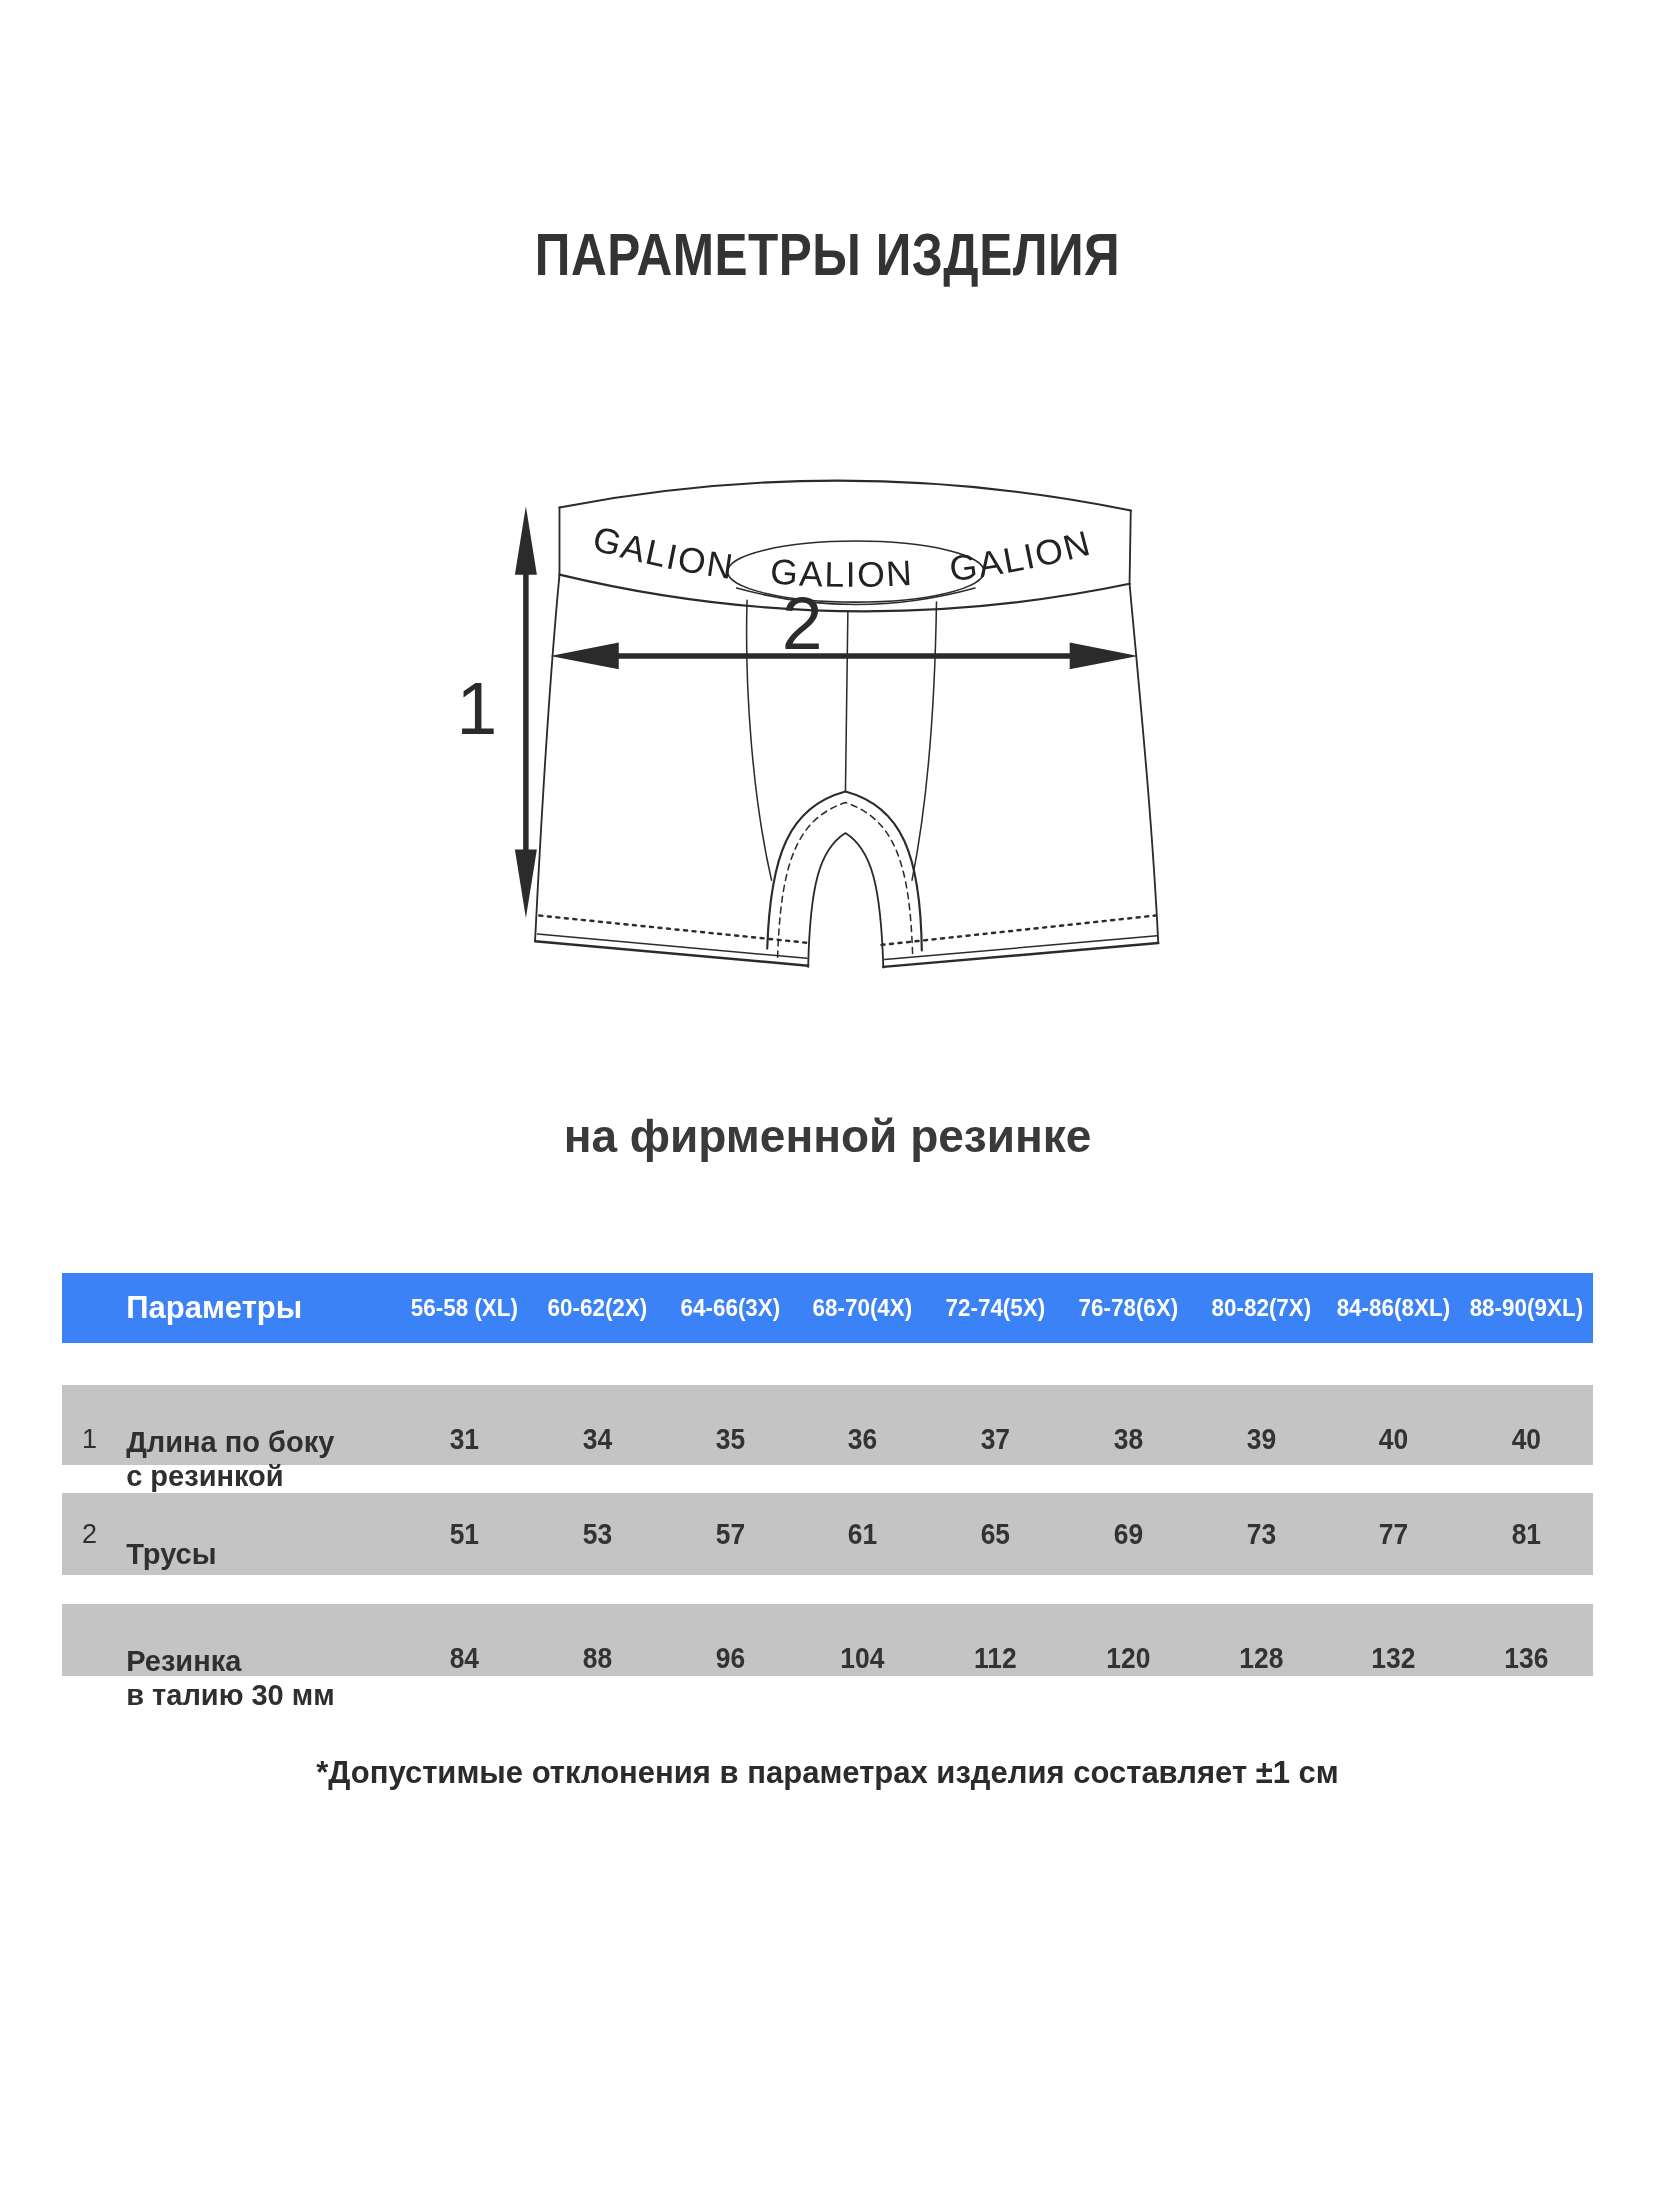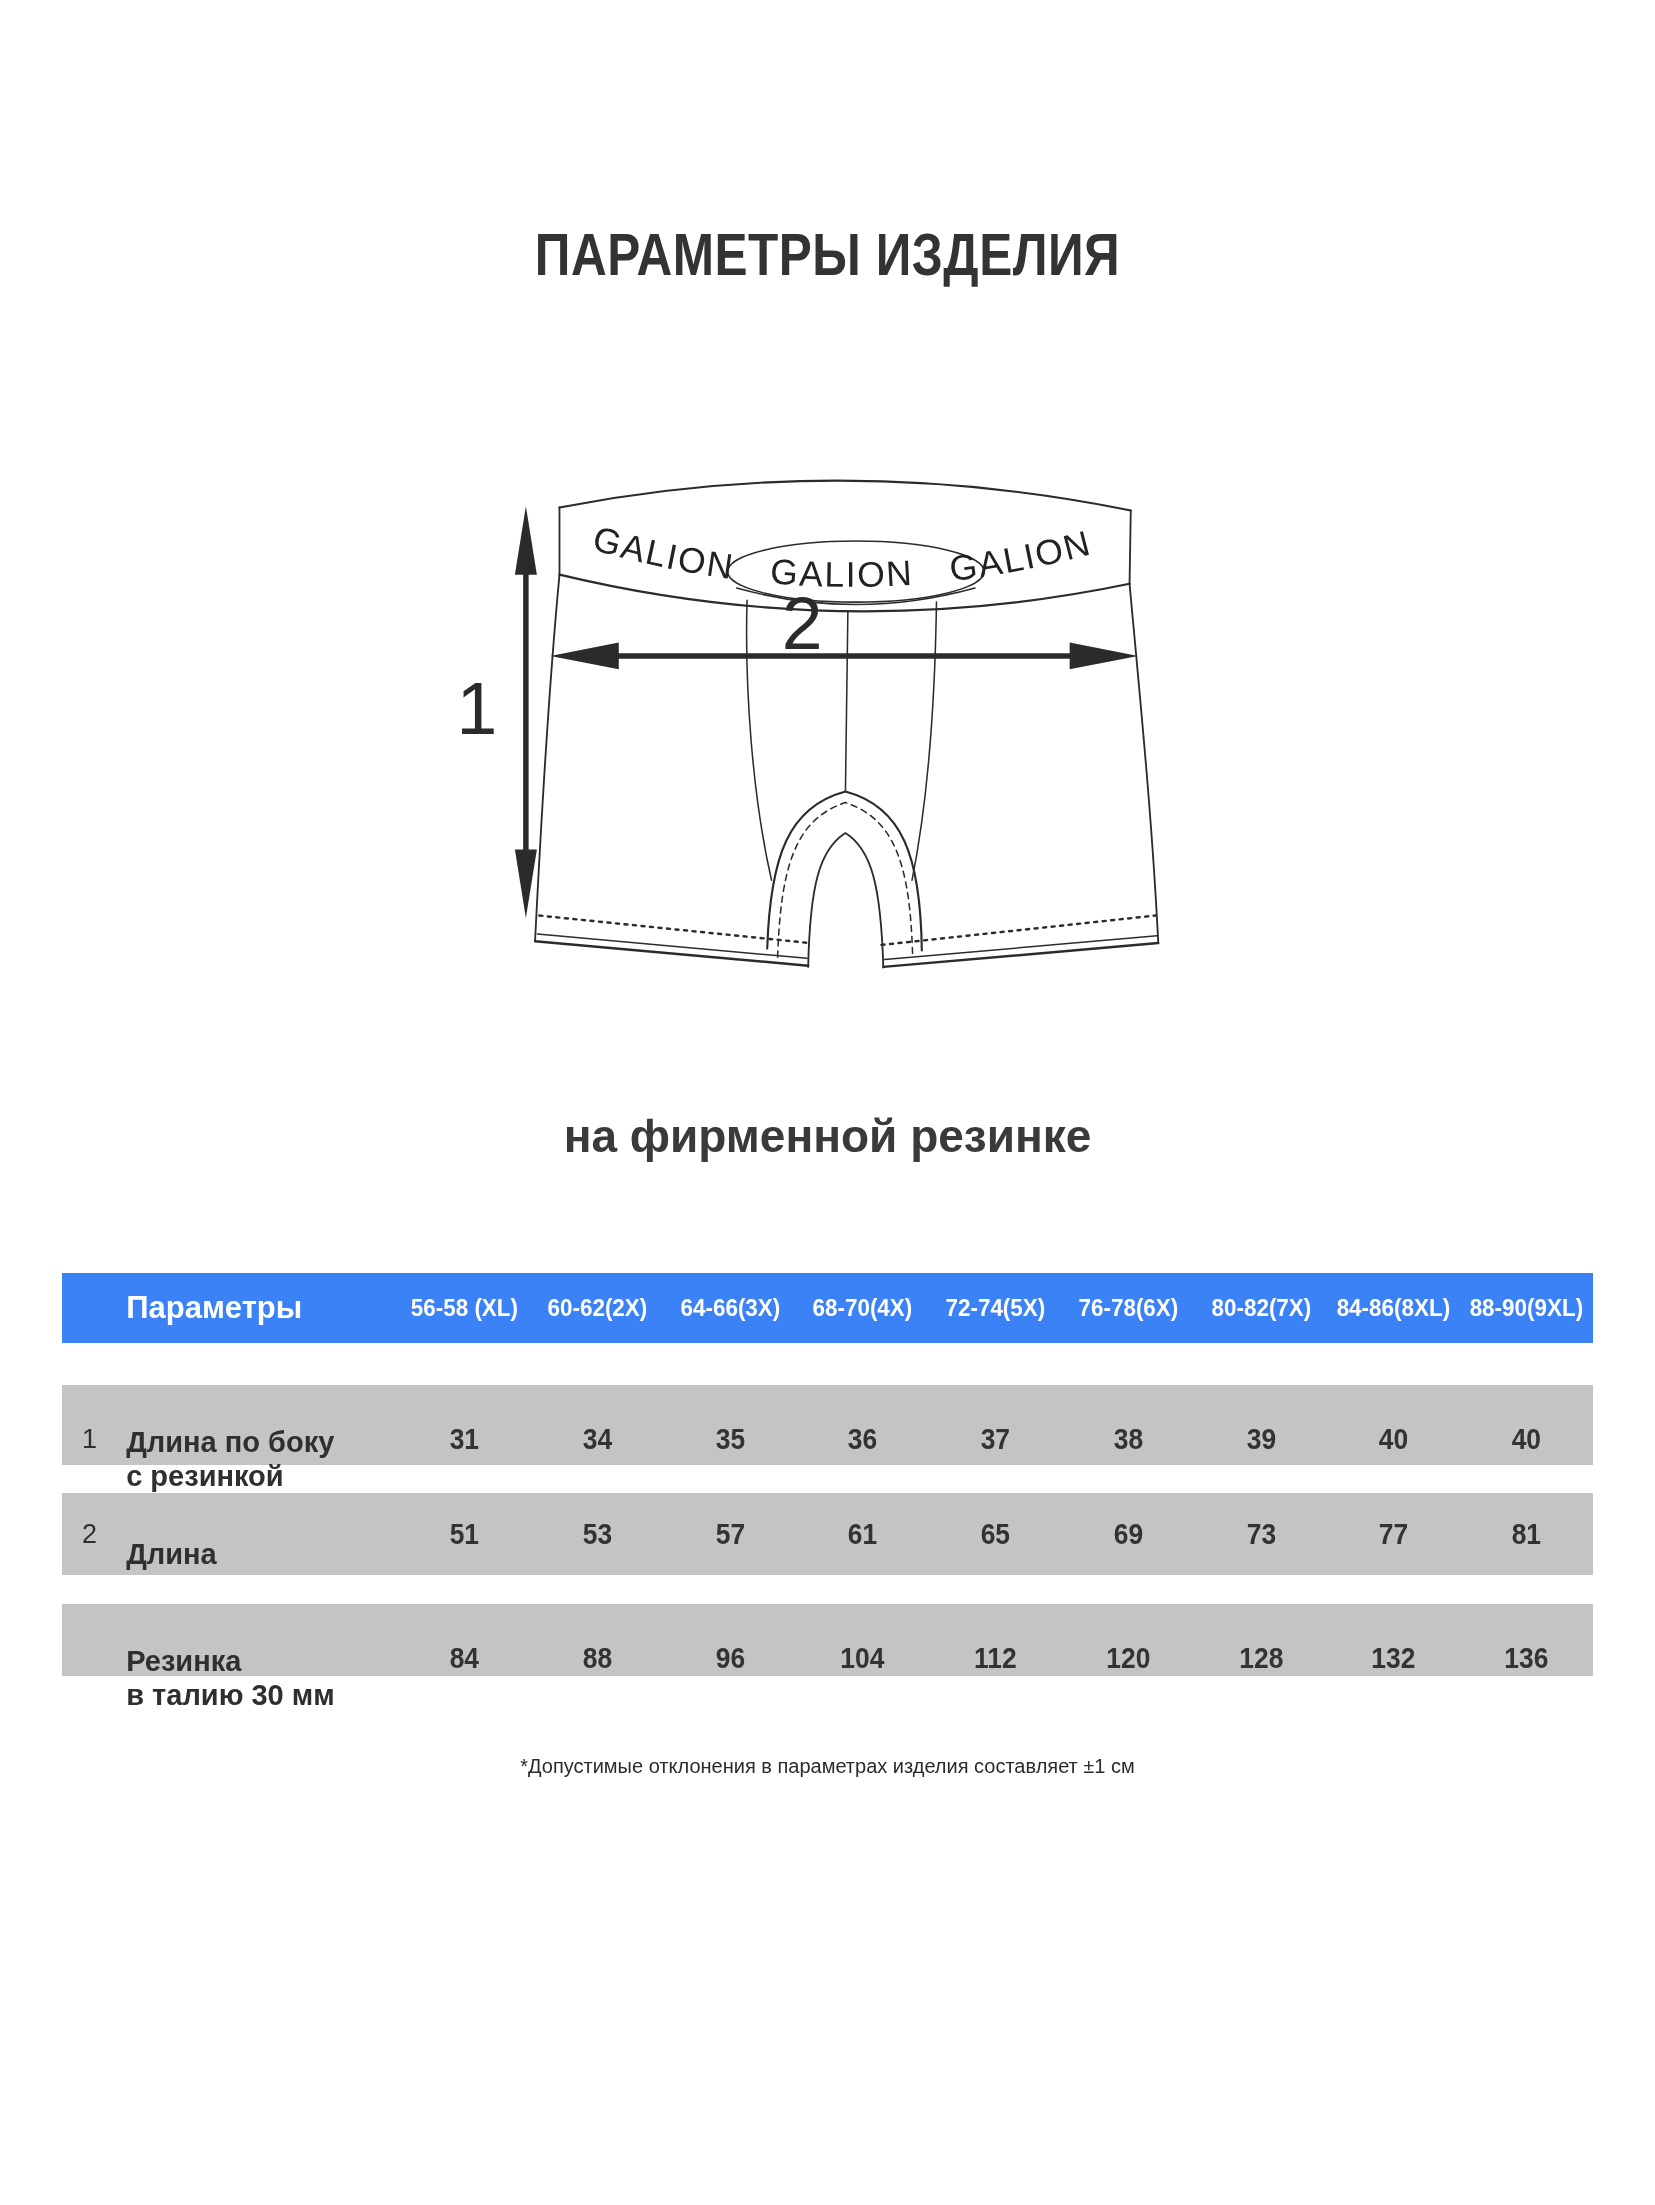--- a/index.html
+++ b/index.html
@@ -53,21 +53,21 @@
   }
   .label-cell{
     padding-left:9.2px;font-size:29px;font-weight:700;line-height:1.18;color:#2f2f2f;margin-top:40px;
   }
   .value-cell{
     text-align:center;font-size:30px;font-weight:700;color:#333333;
     transform:scaleX(0.88);
   }
   .footnote{
     position:absolute;left:0;top:1755px;width:1655px;
-    text-align:center;font-size:20px;font-weight:400;color:#2b2b2b;
+    text-align:center;font-size:31px;font-weight:700;color:#2b2b2b;
   }
   svg text{font-family:"Liberation Sans", sans-serif;}
 </style>
 </head>
 <body>
 
 <div class="page-title">ПАРАМЕТРЫ ИЗДЕЛИЯ</div>
 
 <div class="diagram-wrap">
   <svg width="764" height="611" viewBox="0 0 1250 1000">
@@ -157,21 +157,21 @@
       <div class="value-cell">37</div>
       <div class="value-cell">38</div>
       <div class="value-cell">39</div>
       <div class="value-cell">40</div>
       <div class="value-cell">40</div>
     </div>
 
   <div class="t-grid t-row row-2">
     <div class="num-cell">2</div>
     <div class="label-cell">
-      <div>Длина</div>
+      <div>Трусы</div>
       <div></div>
     </div>
   <div class="value-cell">51</div>
       <div class="value-cell">53</div>
       <div class="value-cell">57</div>
       <div class="value-cell">61</div>
       <div class="value-cell">65</div>
       <div class="value-cell">69</div>
       <div class="value-cell">73</div>
       <div class="value-cell">77</div>

